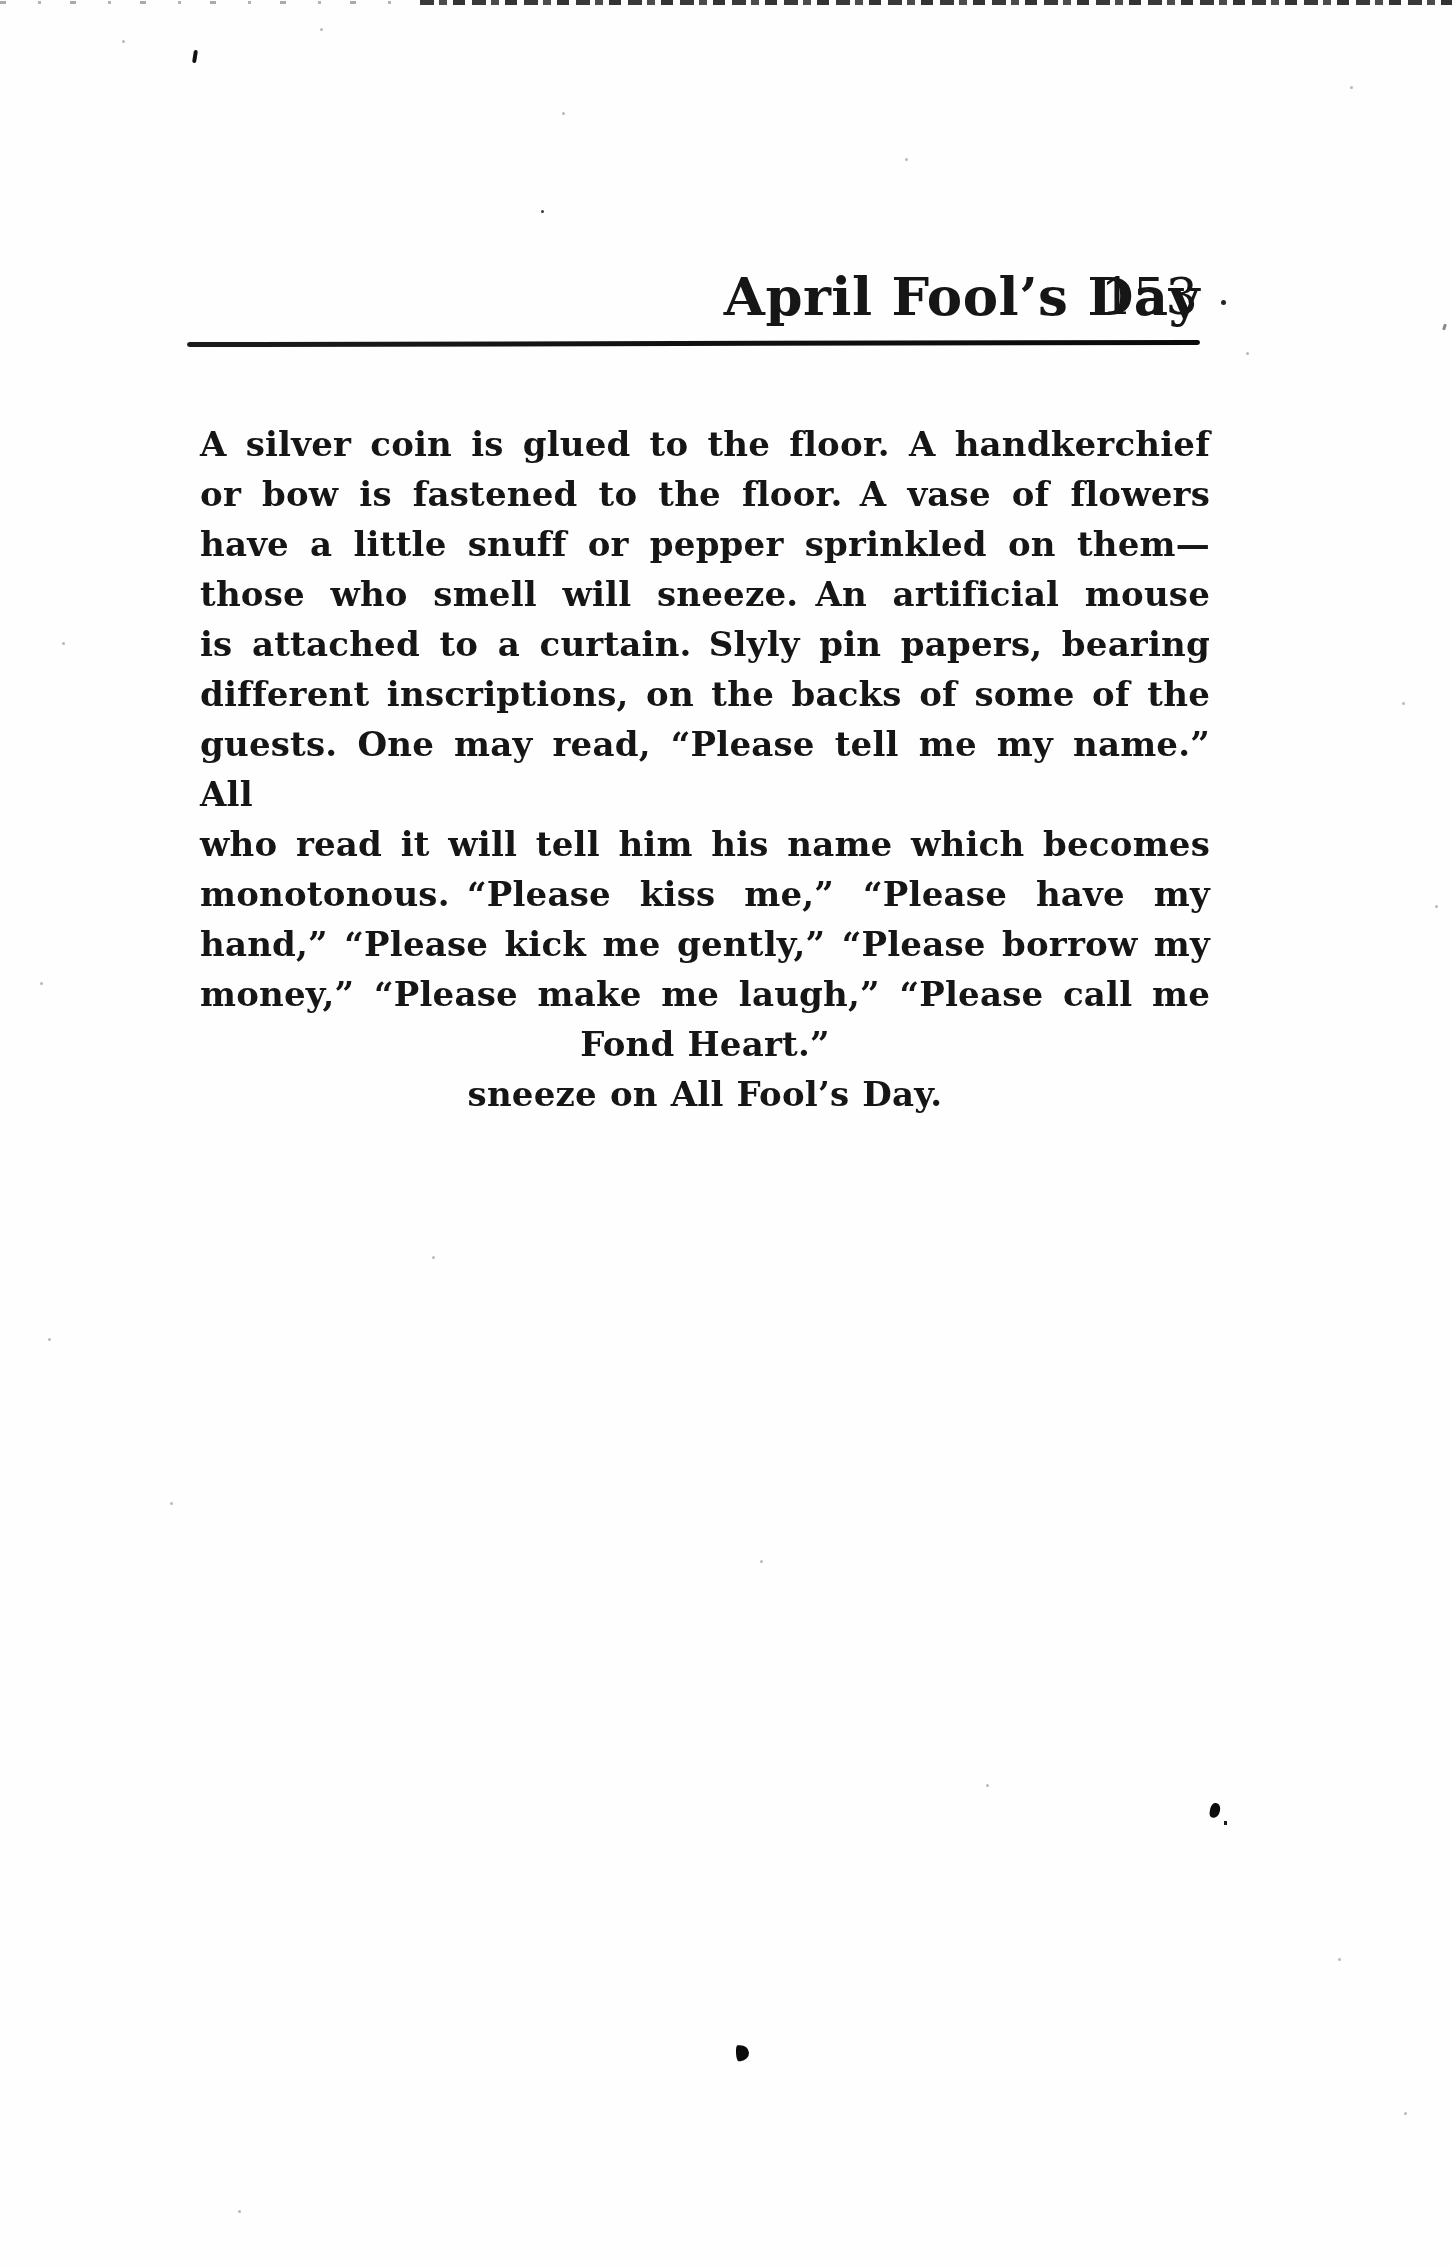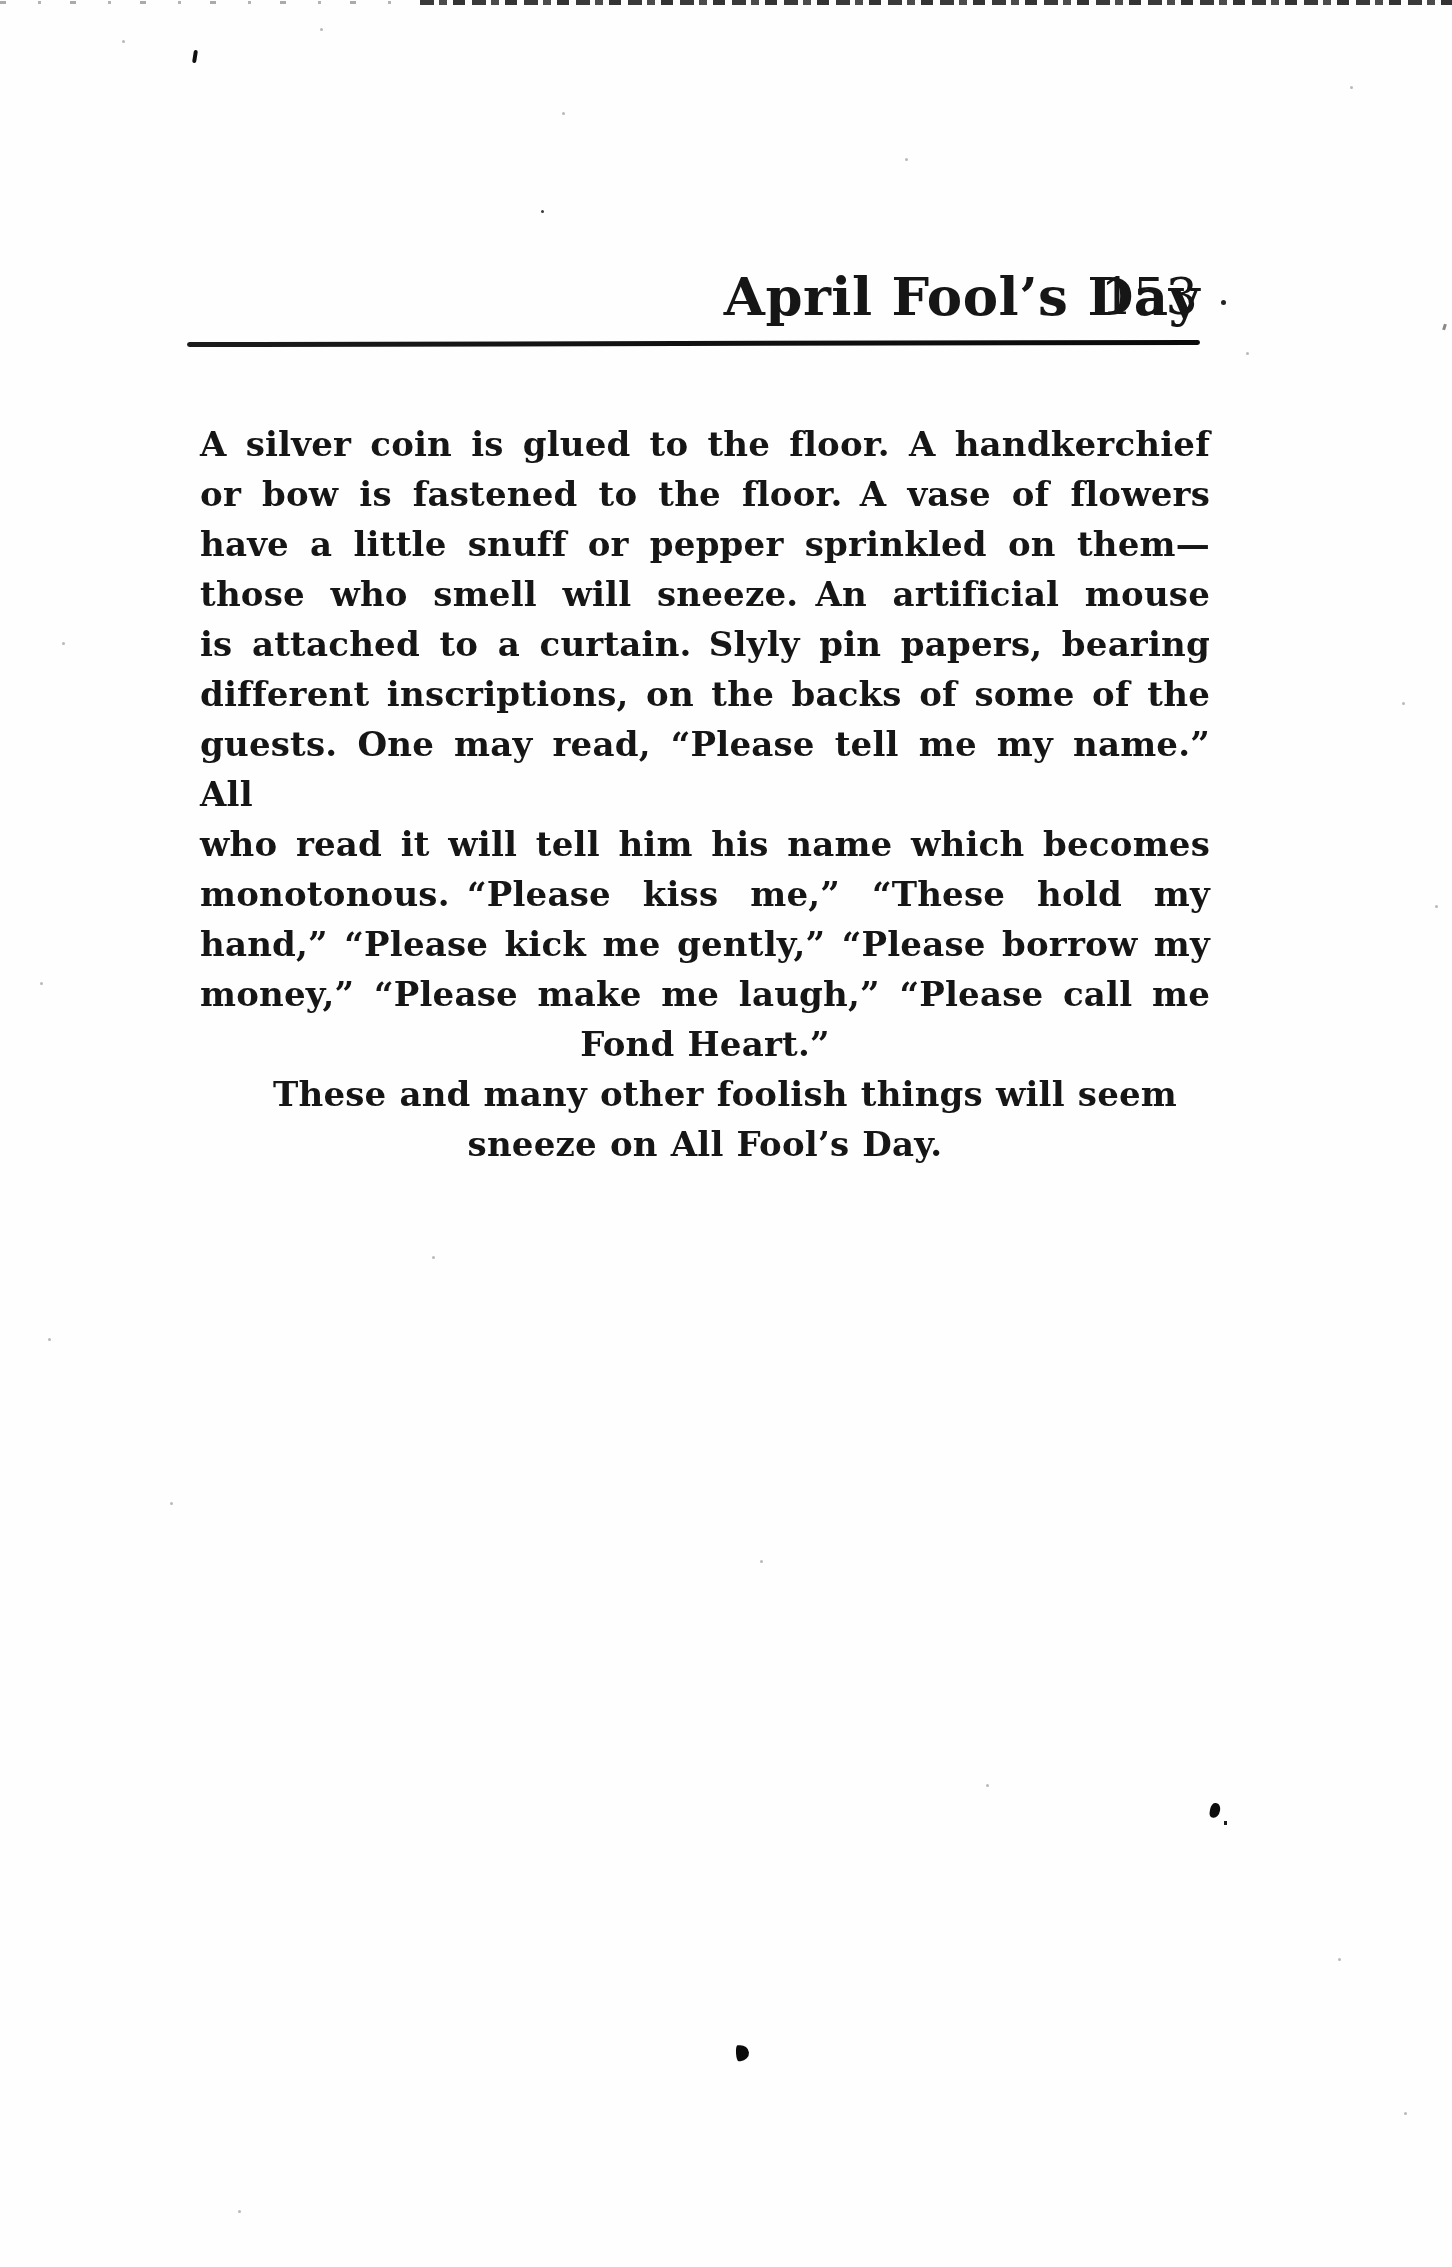--- a/index.html
+++ b/index.html
@@ -139,25 +139,24 @@
 
   <div class="body-text">
     <div class="line justify">A silver coin is glued to the floor. A handkerchief</div>
     <div class="line justify">or bow is fastened to the floor. A vase of flowers</div>
     <div class="line justify">have a little snuff or pepper sprinkled on them—</div>
     <div class="line justify">those who smell will sneeze. An artificial mouse</div>
     <div class="line justify">is attached to a curtain. Slyly pin papers, bearing</div>
     <div class="line justify">different inscriptions, on the backs of some of the</div>
     <div class="line justify">guests. One may read, “Please tell me my name.” All</div>
     <div class="line justify">who read it will tell him his name which becomes</div>
-    <div class="line justify">monotonous. “Please kiss me,” “These hold my</div>
+    <div class="line justify">monotonous. “Please kiss me,” “Please have my</div>
     <div class="line justify">hand,” “Please kick me gently,” “Please borrow my</div>
     <div class="line justify">money,” “Please make me laugh,” “Please call me</div>
     <div class="line">Fond Heart.”</div>
-    <div class="line indent">These and many other foolish things will seem</div>
     <div class="line">sneeze on All Fool’s Day.</div>
   </div>
 
   <div class="mark mark-apostrophe"></div>
   <div class="mark mark-header-dot"></div>
   <div class="mark mark-153-dot"></div>
   <div class="mark mark-edge-tick"></div>
   <div class="mark mark-right-comma"></div>
   <div class="mark mark-right-comma-dot"></div>
   <div class="mark mark-bottom-blob"></div>

